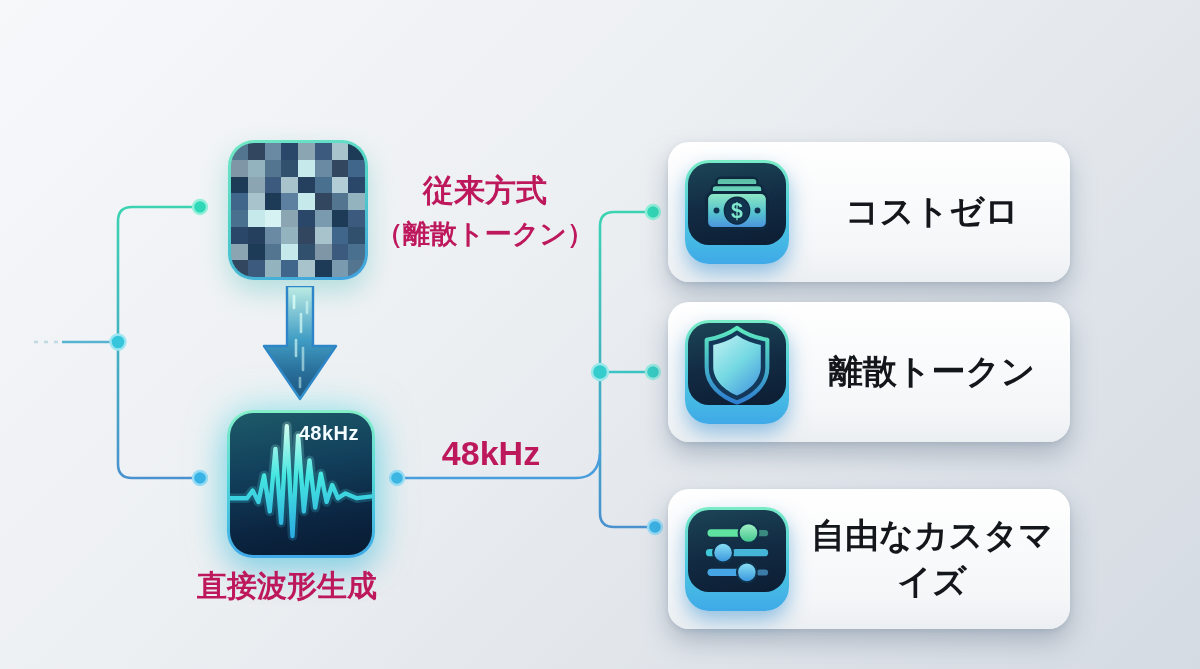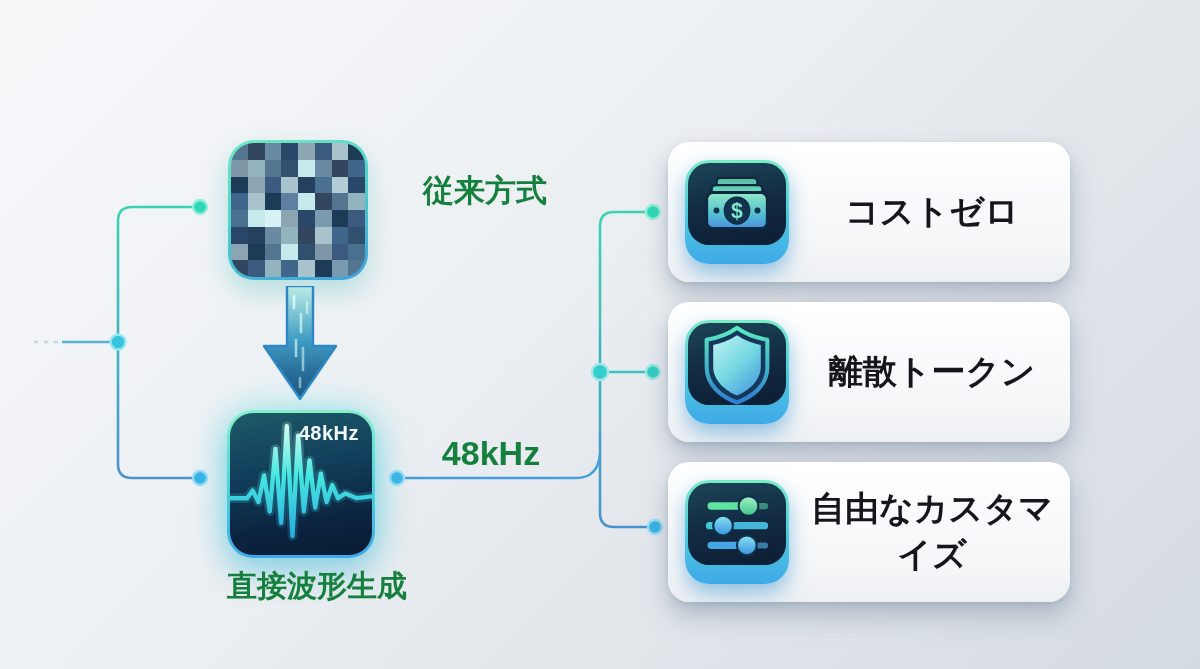--- a/index.html
+++ b/index.html
@@ -33,25 +33,25 @@
     grid-template-columns:repeat(8,1fr); grid-template-rows:repeat(8,1fr); }
 
   .wave-frame { left:227px; top:410px; width:148px; height:148px;
     background:linear-gradient(180deg,#86efc9 0%, #4fd4d8 50%, #3fa9e8 100%);
     box-shadow:0 0 38px rgba(86,224,230,.55), 0 14px 30px rgba(60,160,210,.4); }
   .wave-frame .inner { background:linear-gradient(170deg,#1d5a68 0%, #12405c 38%, #0b2440 75%, #081c33 100%); }
   .wave-badge { position:absolute; top:9px; right:13px; font-size:20px; font-weight:700;
     color:#f3fcff; letter-spacing:.5px; z-index:3; }
 
   
-  .label-block { position:absolute; z-index:3; text-align:center; color:#15803d; }
+  .label-block { position:absolute; z-index:3; text-align:center; color:#be185d; }
   .legacy-label { left:368px; top:170px; width:234px; }
   .legacy-label .l1 { font-size:31px; font-weight:800; }
   .legacy-label .l2 { font-size:27px; font-weight:700; margin-top:4px; }
-  .direct-label { left:166px; top:566px; width:302px; }
+  .direct-label { left:136px; top:566px; width:302px; }
   .direct-label .l1 { font-size:30px; font-weight:800; }
   .direct-label .l2 { font-size:27px; font-weight:700; margin-top:4px; }
   .khz-label { left:420px; top:434px; width:142px; font-size:34px; font-weight:800; }
 
   
   .down-arrow { position:absolute; left:258px; top:286px; z-index:2; }
 
   
   .card { position:absolute; left:668px; width:402px; height:140px; z-index:2;
     background:linear-gradient(180deg,#ffffff 0%, #f4f6f8 78%, #eceff2 100%);
@@ -172,20 +172,21 @@
           <div style="background: rgb(65, 102, 140);"></div>
           <div style="background: rgb(169, 195, 205);"></div>
           <div style="background: rgb(29, 58, 86);"></div>
           <div style="background: rgb(122, 154, 176);"></div>
           <div style="background: rgb(84, 117, 143);"></div>
         </div>
     </div>
   </div>
   <div class="label-block legacy-label">
     <div class="l1">従来方式</div>
+    <div class="l2">（離散トークン）</div>
   </div>
 
   <svg class="down-arrow" width="84" height="120" viewBox="0 0 84 120">
     <defs>
       <linearGradient id="ga" x1="0" y1="0" x2="0" y2="120" gradientUnits="userSpaceOnUse">
         <stop offset="0" stop-color="#bdece4"></stop>
         <stop offset="0.45" stop-color="#3f9cc4"></stop>
         <stop offset="1" stop-color="#123f6e"></stop>
       </linearGradient>
     </defs>
@@ -270,21 +271,21 @@
           <path d="M50,15 C41,21 30,25 21,26.8 V53 C21,70.5 35.5,82 50,88.5 C64.5,82 79,70.5 79,53 V26.8 C70,25 59,21 50,15 Z" fill="url(#sh)"></path>
         </svg>
       </div>
     </div>
     <div class="txt">
       <div class="l1">離散トークン</div>
 
     </div>
   </div>
 
-  <div class="card" style="top:462px">
+  <div class="card" style="top:489px">
     <div class="icon-frame">
       <div class="inner">
         <svg width="82" height="82" viewBox="0 0 100 100">
           <defs>
             <linearGradient id="kg" x1="0" y1="0" x2="0" y2="1">
               <stop offset="0" stop-color="#a4f2c6"></stop>
                 <stop offset="1" stop-color="#3fc48c"></stop>
             </linearGradient>
             <linearGradient id="kb" x1="0" y1="0" x2="0" y2="1">
               <stop offset="0" stop-color="#8ce2f4"></stop>

